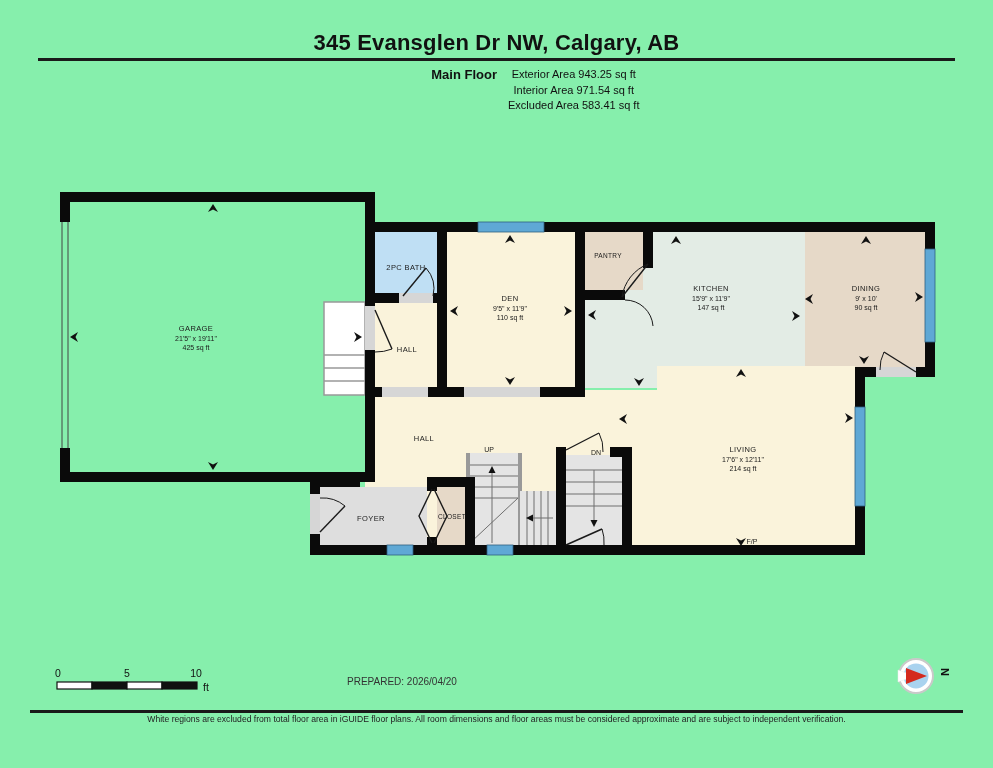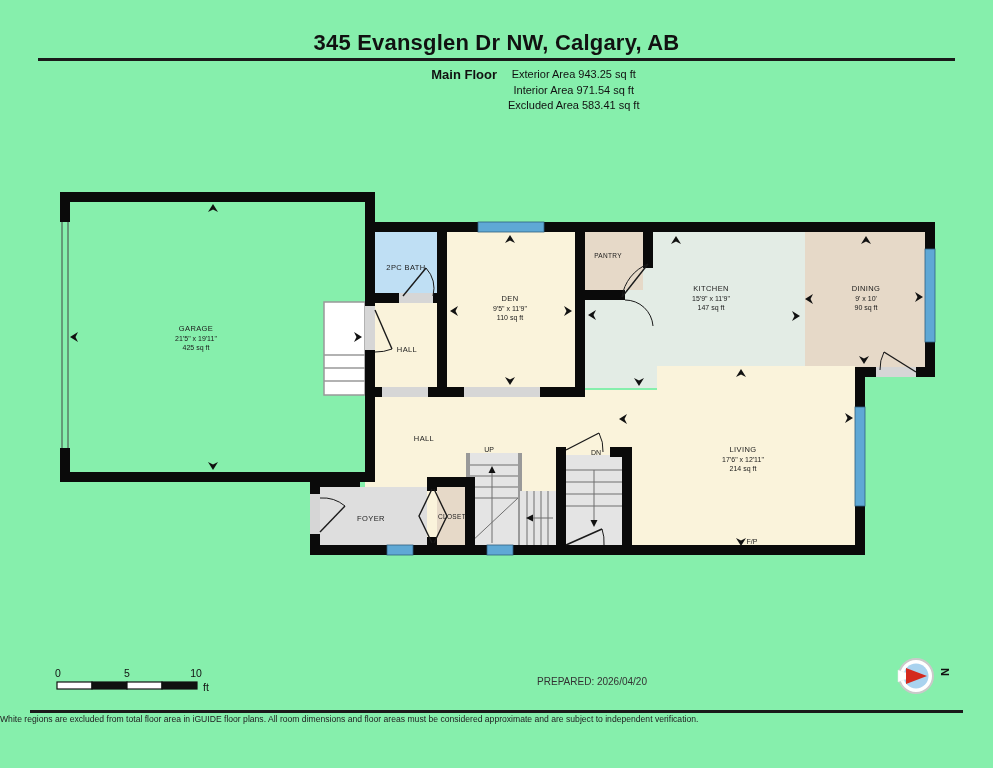--- a/index.html
+++ b/index.html
@@ -5,22 +5,22 @@
   html,body{margin:0;padding:0;background:#fff;}
   .page{position:relative;width:993px;height:768px;background:#86efac;overflow:hidden;
         font-family:"Liberation Sans", sans-serif;color:#111;}
   .abs{position:absolute;text-align:center;}
   .title{left:0;top:30px;width:993px;text-align:center;font-size:22px;font-weight:bold;letter-spacing:.2px;}
   .rule{background:#1a1a1a;height:3px;}
   .rule-top{left:38px;top:58px;width:917px;}
   .rule-bottom{left:30px;top:710px;width:933px;}
   .floor-label{left:297px;top:67px;width:200px;text-align:right;font-size:13px;font-weight:bold;}
   .stats{left:508px;top:67px;font-size:11px;line-height:15.6px;}
-  .prepared{left:347px;top:676px;width:300px;text-align:right;font-size:10px;color:#333;}
-  .disclaimer{left:0;top:714px;width:993px;text-align:left;font-size:8.6px;color:#222;}
+  .prepared{left:347px;top:676px;width:300px;text-align:left;font-size:10px;color:#333;}
+  .disclaimer{left:0;top:714px;width:993px;text-align:center;font-size:8.6px;color:#222;}
   .scale-num{font-size:10.5px;fill:#111;text-anchor:middle;}
   .scale-unit{font-size:10.5px;fill:#111;}
   svg{position:absolute;left:0;top:0;}
   svg text{font-family:"Liberation Sans", sans-serif;}
   .wall{fill:#0a0a0a;}
   .cream{fill:#faf3db;}
   .mint{fill:#e3ece5;}
   .tan{fill:#e6d9c8;}
   .bathblue{fill:#bfdff4;}
   .gray{fill:#dedede;}

